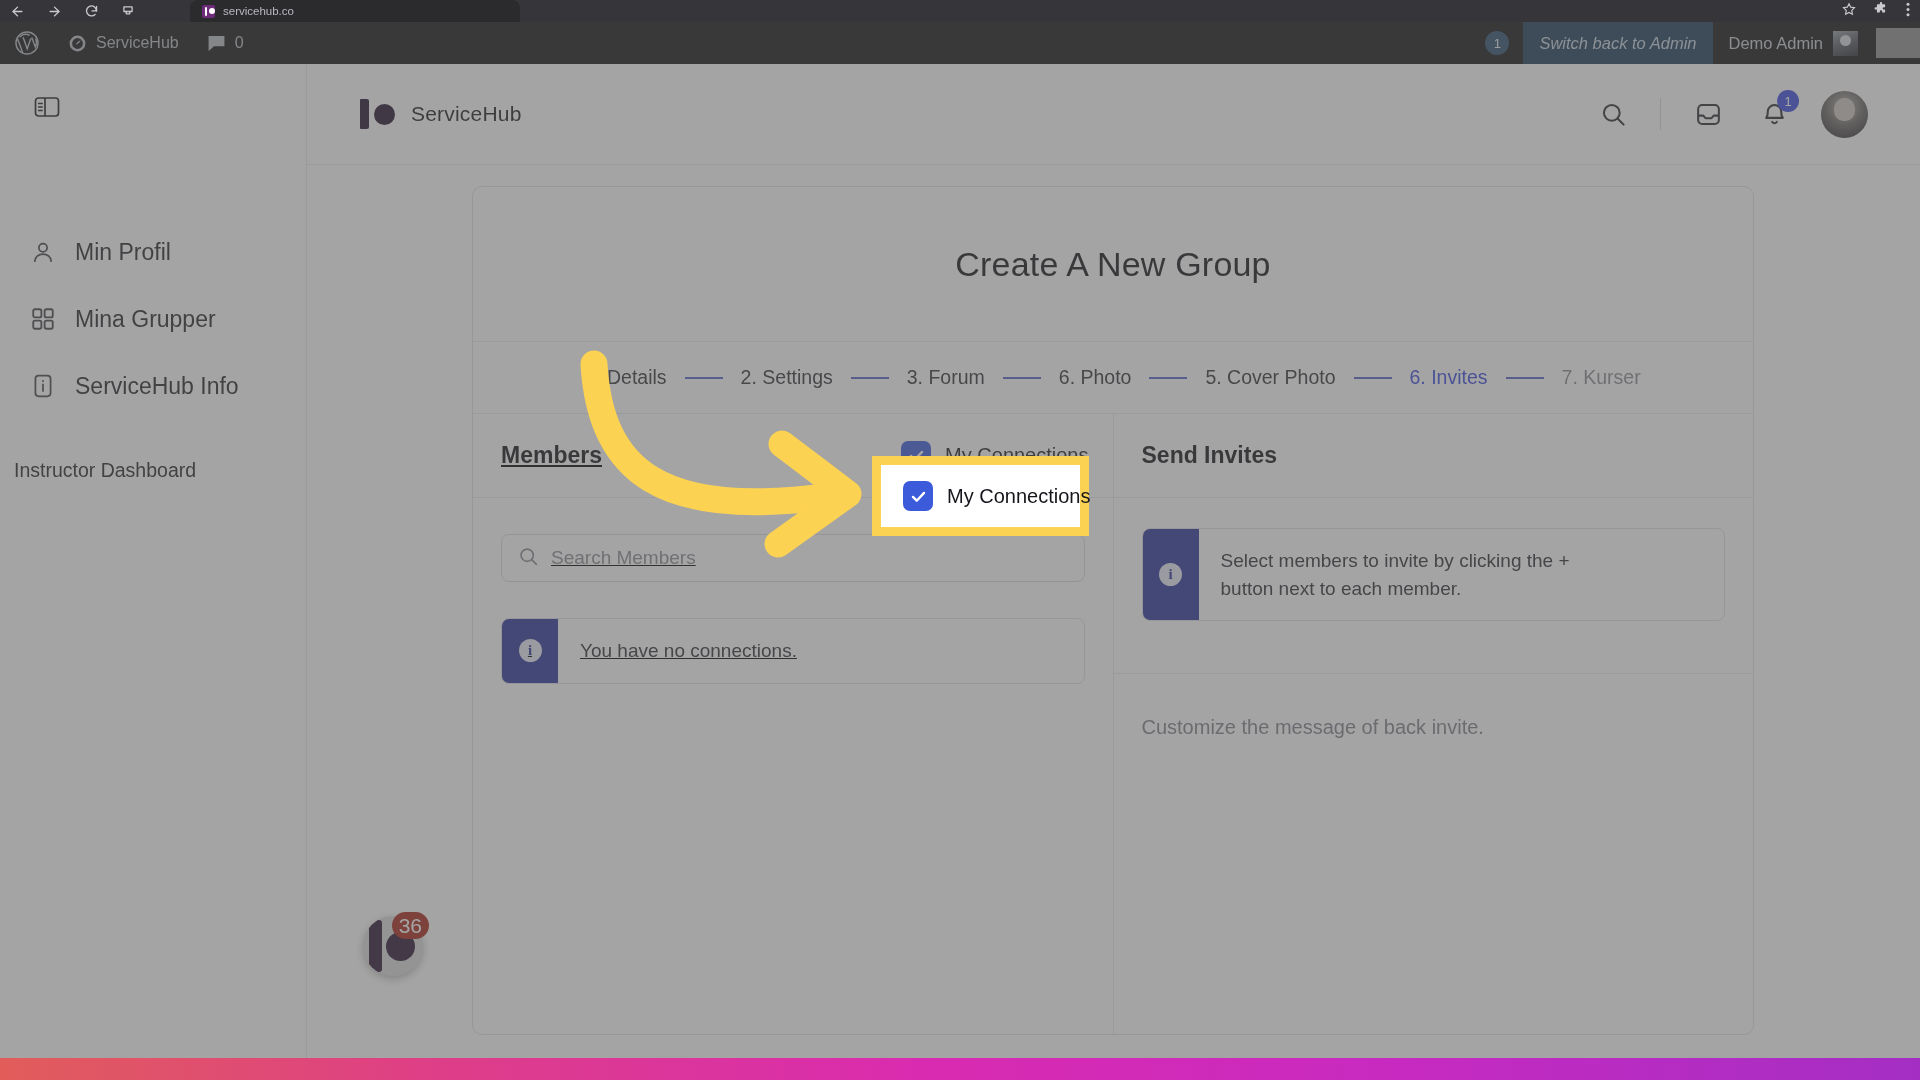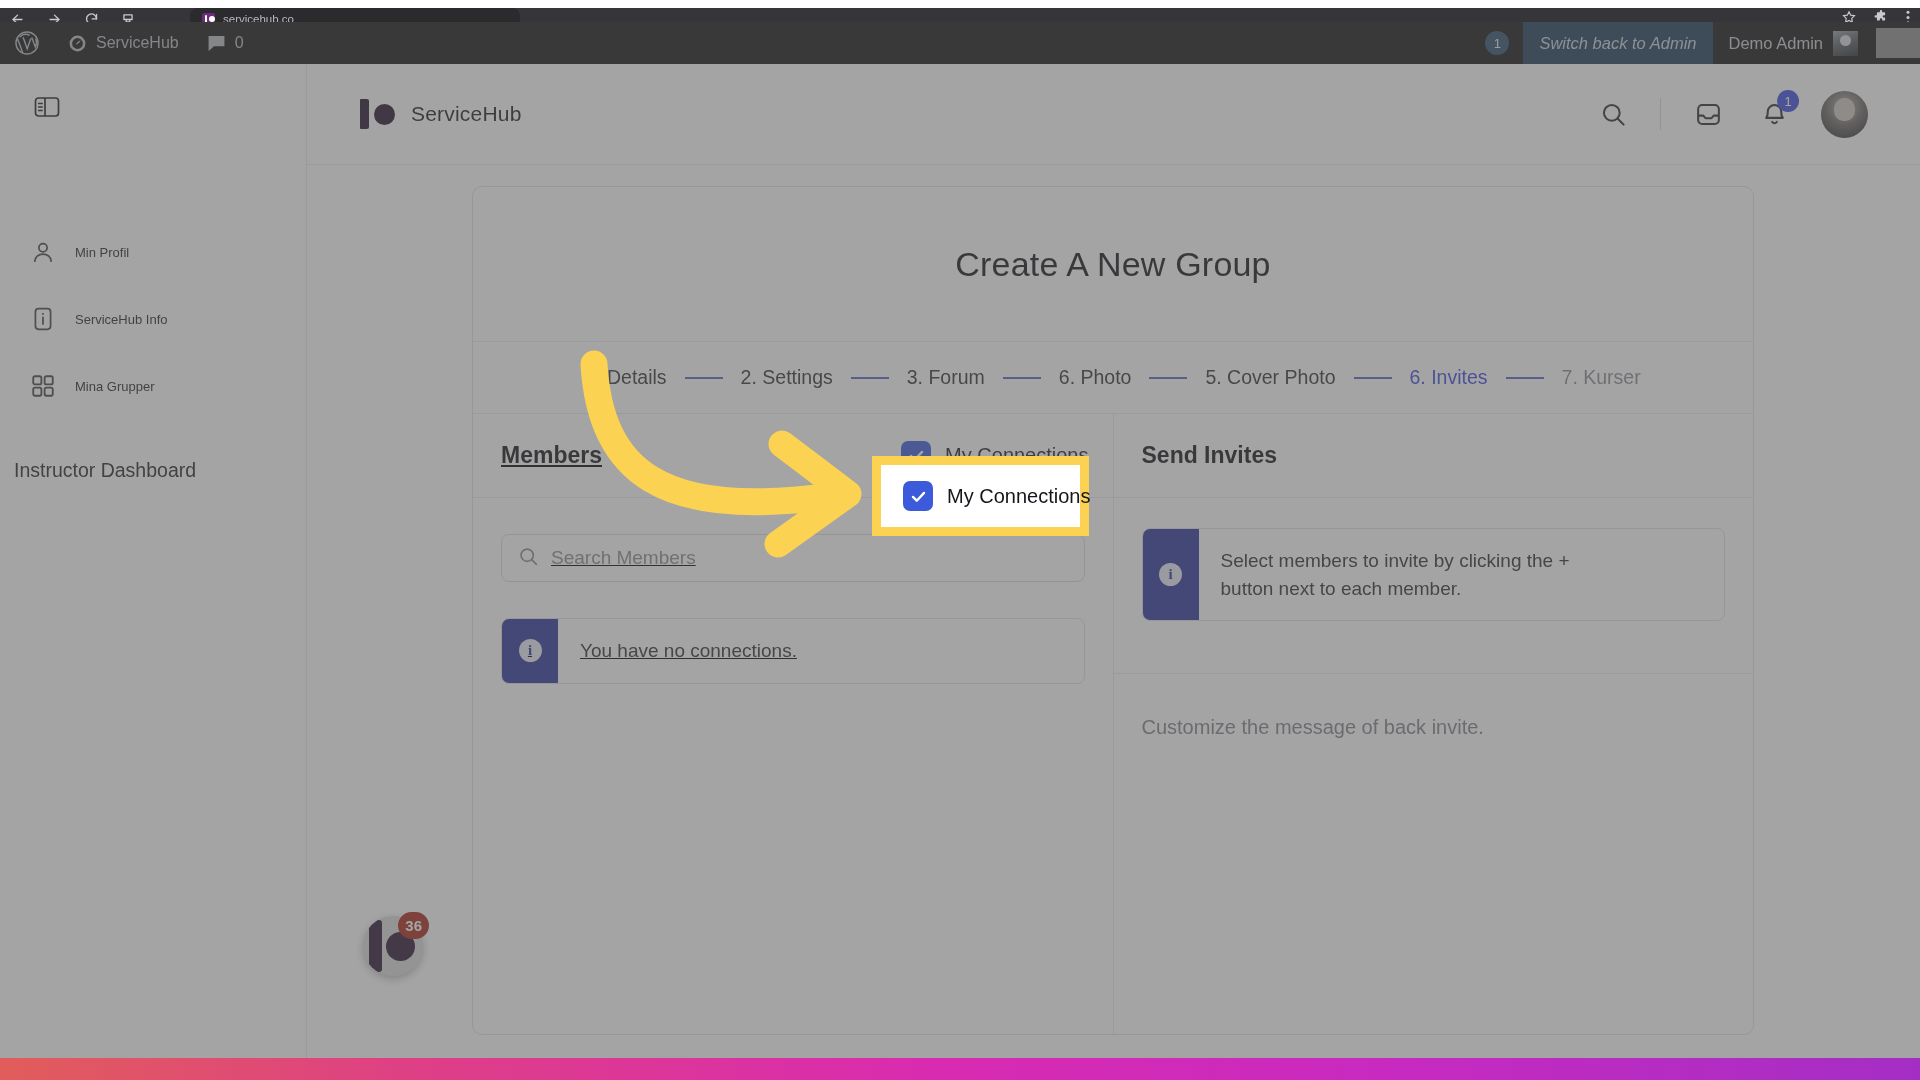--- a/index.html
+++ b/index.html
@@ -5,21 +5,21 @@
   * { box-sizing: border-box; margin: 0; padding: 0; }
   html, body {
     width: 1920px; height: 1080px;
     overflow: hidden;
     font-family: "Liberation Sans", sans-serif;
     background: #ffffff;
   }
 
   
   #browser-chrome {
-    position: absolute; left: 0; top: 8px; width: 1920px; height: 22px;
+    position: absolute; left: 0; top: 0; width: 1920px; height: 22px;
     background: #2b2b2e;
     text-align: center;
   }
   #chrome-tabstrip {
     position: absolute; left: 0; top: 0; width: 1920px; height: 22px;
     background: #35353a;
   }
   .chrome-nav-icons {
     position: absolute; left: 10px; top: 0; height: 22px;
     display: flex; align-items: center; gap: 22px;
@@ -107,21 +107,21 @@
     background: #ffffff; border-right: 1px solid #e8e8ec;
   }
   #sidebar-toggle {
     position: absolute; left: 30px; top: 26px; width: 34px; height: 34px;
     display: flex; align-items: center; justify-content: center;
     color: #1d1d22; cursor: pointer;
   }
   #sidebar-nav { position: absolute; left: 0; top: 164px; width: 307px; }
   .nav-item {
     display: flex; align-items: center; gap: 19px;
-    height: 48px; padding-left: 30px; color: #26262c; font-size: 13px;
+    height: 48px; padding-left: 30px; color: #26262c; font-size: 23px;
     margin-bottom: 19px; cursor: pointer; text-align: center;
   }
   .nav-item .nav-icon { width: 26px; height: 26px; flex: none; color: #44444b; }
   #instructor-dashboard-link {
     position: absolute; left: 14px; top: 395px;
     font-size: 19.5px; color: #26262c; cursor: pointer;
   }
 
   
   #content-area {
@@ -271,21 +271,21 @@
     position: absolute; left: 6px; top: 4px; width: 13px; height: 52px;
     background: #2a1232; border-radius: 0 3px 3px 0;
   }
   #chat-launcher-bubble .dot {
     position: absolute; left: 23px; top: 16px; width: 29px; height: 29px;
     border-radius: 50%; background: #2a1232;
   }
   #chat-launcher-badge {
     position: absolute; right: -6px; top: -4px;
     min-width: 27px; height: 27px; border-radius: 14px; padding: 0 5px;
-    background: #a82617; color: #fff; font-size: 15px; font-weight: bold;
+    background: #a82617; color: #fff; font-size: 21px; font-weight: normal;
     display: flex; align-items: center; justify-content: center;
     border: 2px solid #a82617;
   }
 
   
   #dim-overlay {
     position: absolute; left: 0; top: 22px; width: 1920px; height: 1036px;
     background: rgba(90,90,90,0.55); pointer-events: none;
   }
 
@@ -425,43 +425,43 @@
     <div id="sidebar-nav">
 
       <div class="nav-item">
         <span class="nav-icon">
           <svg width="26" height="26" viewBox="0 0 24 24" fill="none" stroke="currentColor" stroke-width="1.6" stroke-linecap="round">
               <circle cx="12" cy="8" r="3.8"></circle>
               <path d="M4.5 20.5c0-4 3.4-6.5 7.5-6.5s7.5 2.5 7.5 6.5"></path>
             </svg>
         </span>
         <span>Min Profil</span>
-      </div>
-
-      <div class="nav-item">
-        <span class="nav-icon">
-          <svg width="26" height="26" viewBox="0 0 24 24" fill="none" stroke="currentColor" stroke-width="1.6">
-              <rect x="5" y="2.5" width="14" height="19" rx="3"></rect>
-              <path d="M12 10.5v6" stroke-linecap="round"></path>
-              <circle cx="12" cy="7.3" r="0.95" fill="currentColor" stroke="none"></circle>
-            </svg>
-        </span>
-        <span>ServiceHub Info</span>
       </div>
 
       <div class="nav-item">
         <span class="nav-icon">
           <svg width="26" height="26" viewBox="0 0 24 24" fill="none" stroke="currentColor" stroke-width="1.7">
               <rect x="3" y="3" width="7.5" height="7.5" rx="1.6"></rect>
               <rect x="13.5" y="3" width="7.5" height="7.5" rx="1.6"></rect>
               <rect x="3" y="13.5" width="7.5" height="7.5" rx="1.6"></rect>
               <rect x="13.5" y="13.5" width="7.5" height="7.5" rx="1.6"></rect>
             </svg>
         </span>
         <span>Mina Grupper</span>
+      </div>
+
+      <div class="nav-item">
+        <span class="nav-icon">
+          <svg width="26" height="26" viewBox="0 0 24 24" fill="none" stroke="currentColor" stroke-width="1.6">
+              <rect x="5" y="2.5" width="14" height="19" rx="3"></rect>
+              <path d="M12 10.5v6" stroke-linecap="round"></path>
+              <circle cx="12" cy="7.3" r="0.95" fill="currentColor" stroke="none"></circle>
+            </svg>
+        </span>
+        <span>ServiceHub Info</span>
       </div>
     </div>
 
     <div id="instructor-dashboard-link">Instructor Dashboard</div>
   </div>
 
   <div id="content-area">
 
     <div id="app-header">
       <div id="brand">

